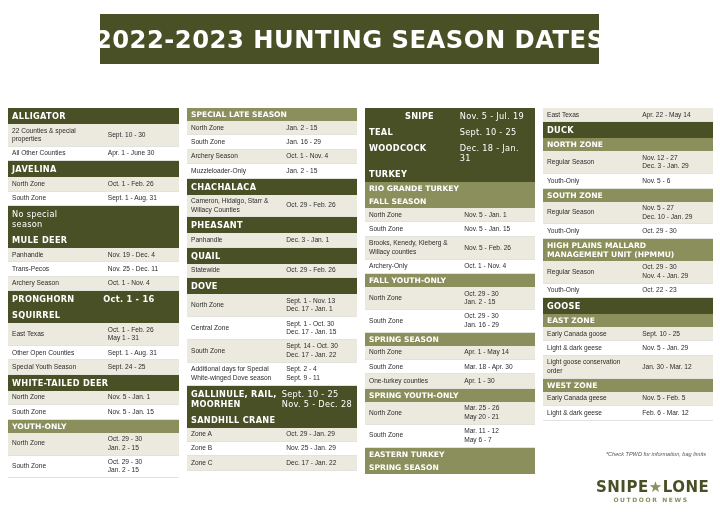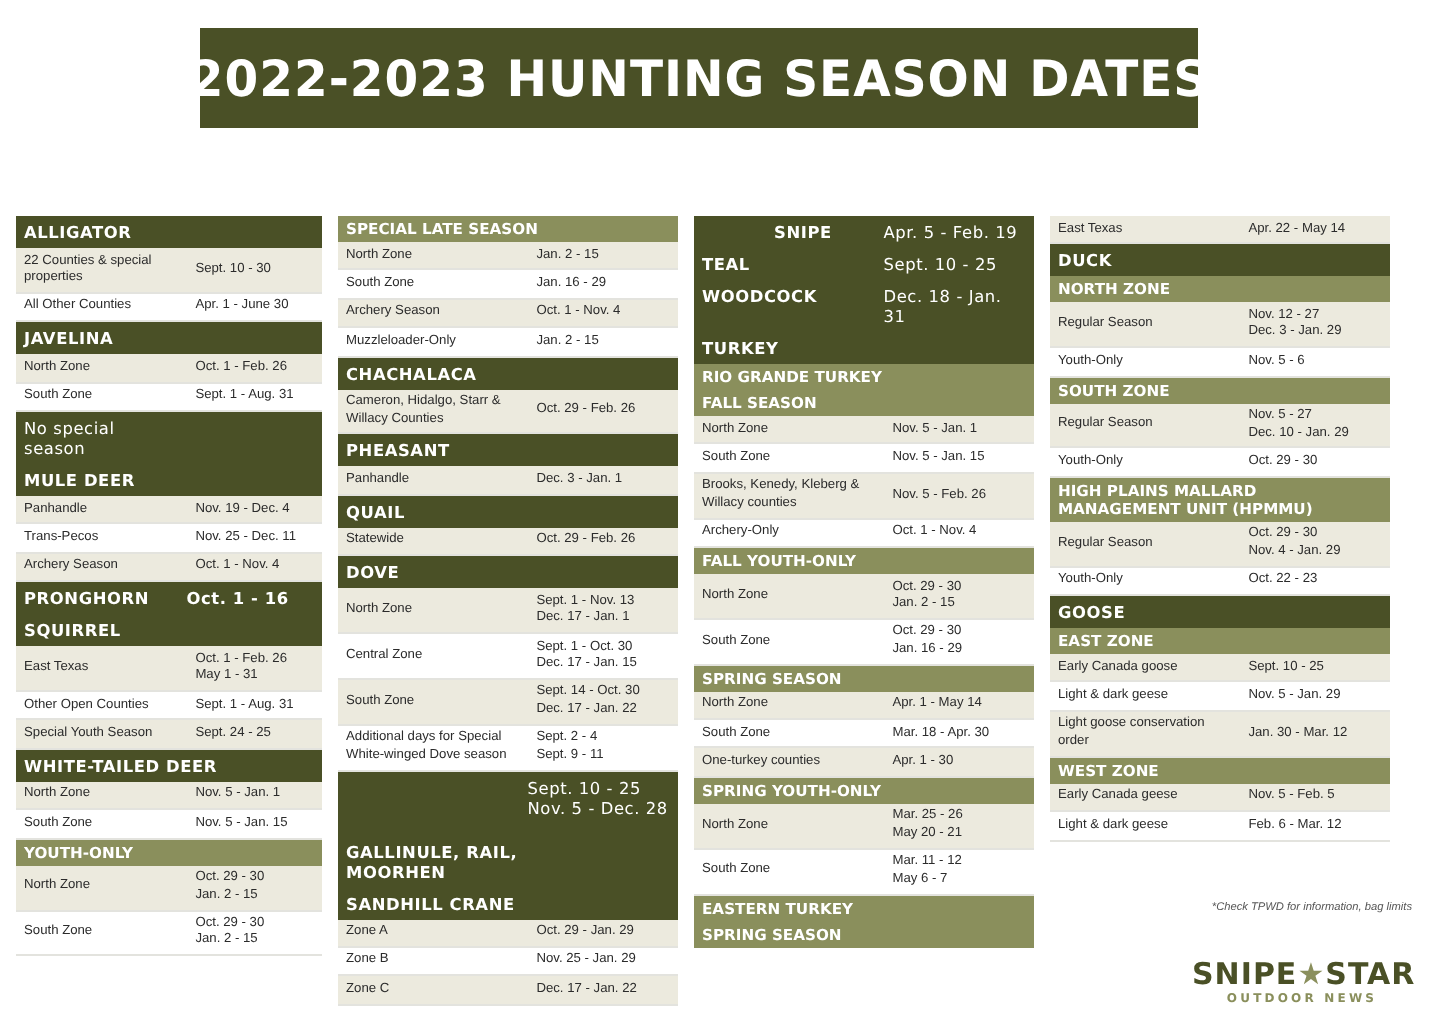--- a/index.html
+++ b/index.html
@@ -24,21 +24,21 @@
     letter-spacing:0.5px;
     text-align:center;
     white-space:nowrap;
     transform:scaleX(0.97);
   }
   
   .cols{
     position:absolute;left:8px;top:108px;width:706px;
     display:flex;gap:8px;
   }
-  .col{width:153px;}
+  .col{width:171px;}
   .col.col2{width:170px;}
   .col.col3{width:170px;}
   .col.col4{width:170px;}
 
   
   .cat{
     background:#4a5026;color:#ffffff;
     font-family:"DejaVu Sans", sans-serif;
     font-weight:bold;
     font-size:8.2px;
@@ -231,42 +231,42 @@
         <div class="lbl">South Zone</div>
         <div class="val" style="white-space: pre-line;">Sept. 14 - Oct. 30
 Dec. 17 - Jan. 22</div>
       </div>
       <div class="row plain">
         <div class="lbl">Additional days for Special White-winged Dove season</div>
         <div class="val" style="white-space: pre-line;">Sept. 2 - 4
 Sept. 9 - 11</div>
       </div>
       <div class="cat" style="display: flex;">
-        <span style="flex: 1 1 56%; margin-top: 32px;">GALLINULE, RAIL, MOORHEN</span>
+        <span style="flex: 1 1 56%;">GALLINULE, RAIL, MOORHEN</span>
         <span style="flex: 0 0 44%; font-weight: normal; text-transform: none; white-space: pre-line;">Sept. 10 - 25
 Nov. 5 - Dec. 28</span>
       </div>
       <div class="cat">SANDHILL CRANE</div>
       <div class="row alt">
         <div class="lbl">Zone A</div>
         <div class="val" style="white-space: pre-line;">Oct. 29 - Jan. 29</div>
       </div>
       <div class="row plain">
         <div class="lbl">Zone B</div>
         <div class="val" style="white-space: pre-line;">Nov. 25 - Jan. 29</div>
       </div>
       <div class="row alt">
         <div class="lbl">Zone C</div>
         <div class="val" style="white-space: pre-line;">Dec. 17 - Jan. 22</div>
       </div>
     </div>
     <div class="col col3">
       <div class="cat" style="display: flex;">
         <span style="flex: 1 1 56%; margin-left: 36px;">SNIPE</span>
-        <span style="flex: 0 0 44%; font-weight: normal; text-transform: none; white-space: pre-line;">Apr. 5 - Feb. 19</span>
+        <span style="flex: 0 0 44%; font-weight: normal; text-transform: none; white-space: pre-line;">Nov. 5 - Jul. 19</span>
       </div>
       <div class="cat" style="display: flex;">
         <span style="flex: 1 1 56%;">TEAL</span>
         <span style="flex: 0 0 44%; font-weight: normal; text-transform: none; white-space: pre-line;">Sept. 10 - 25</span>
       </div>
       <div class="cat" style="display: flex;">
         <span style="flex: 1 1 56%;">WOODCOCK</span>
         <span style="flex: 0 0 44%; font-weight: normal; text-transform: none; white-space: pre-line;">Dec. 18 - Jan. 31</span>
       </div>
       <div class="cat">TURKEY</div>
@@ -385,16 +385,16 @@
         <div class="lbl">Light &amp; dark geese</div>
         <div class="val" style="white-space: pre-line;">Feb. 6 - Mar. 12</div>
       </div>
     </div>
   </div>
 
 <div class="footnote">*Check TPWD for information, bag limits</div>
 
 <div class="logo">
   <div class="lone">
-    <span>SNIPE</span><span class="star">★</span><span>STAR</span>
+    <span>SNIPE</span><span class="star">★</span><span>LONE</span>
   </div>
   <div class="sub">OUTDOOR NEWS</div>
 </div>
 
 </body></html>

